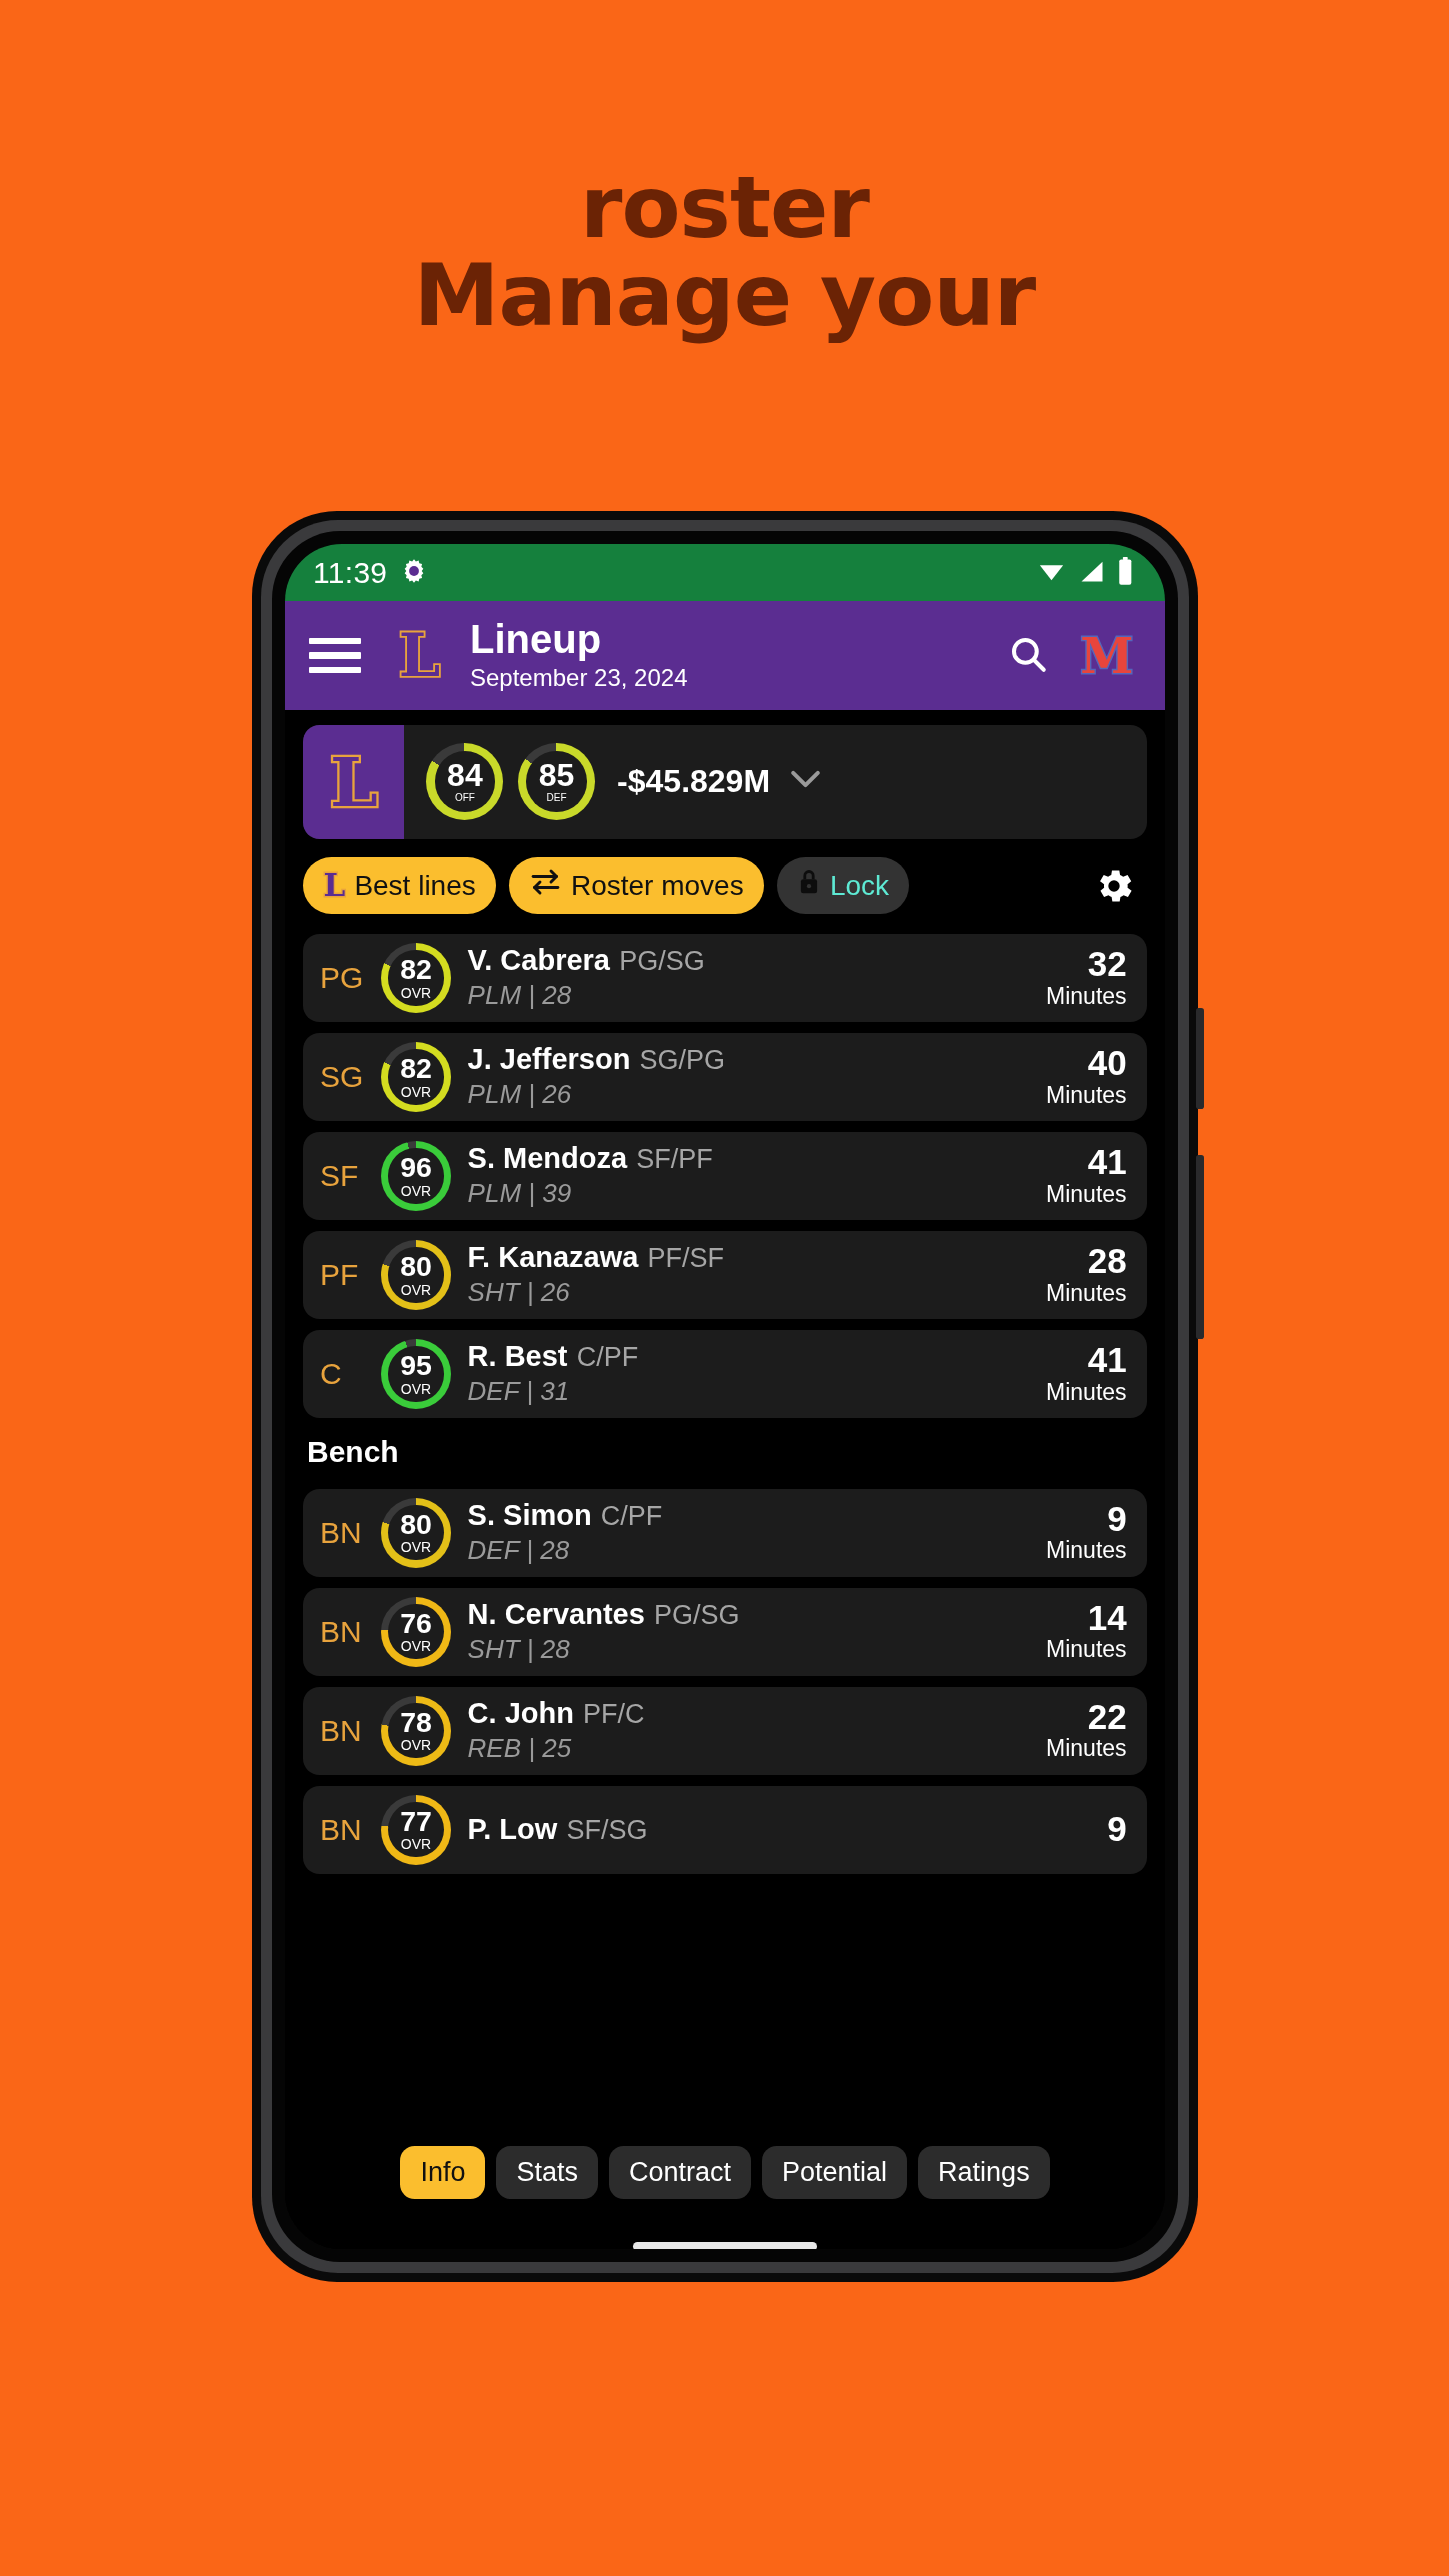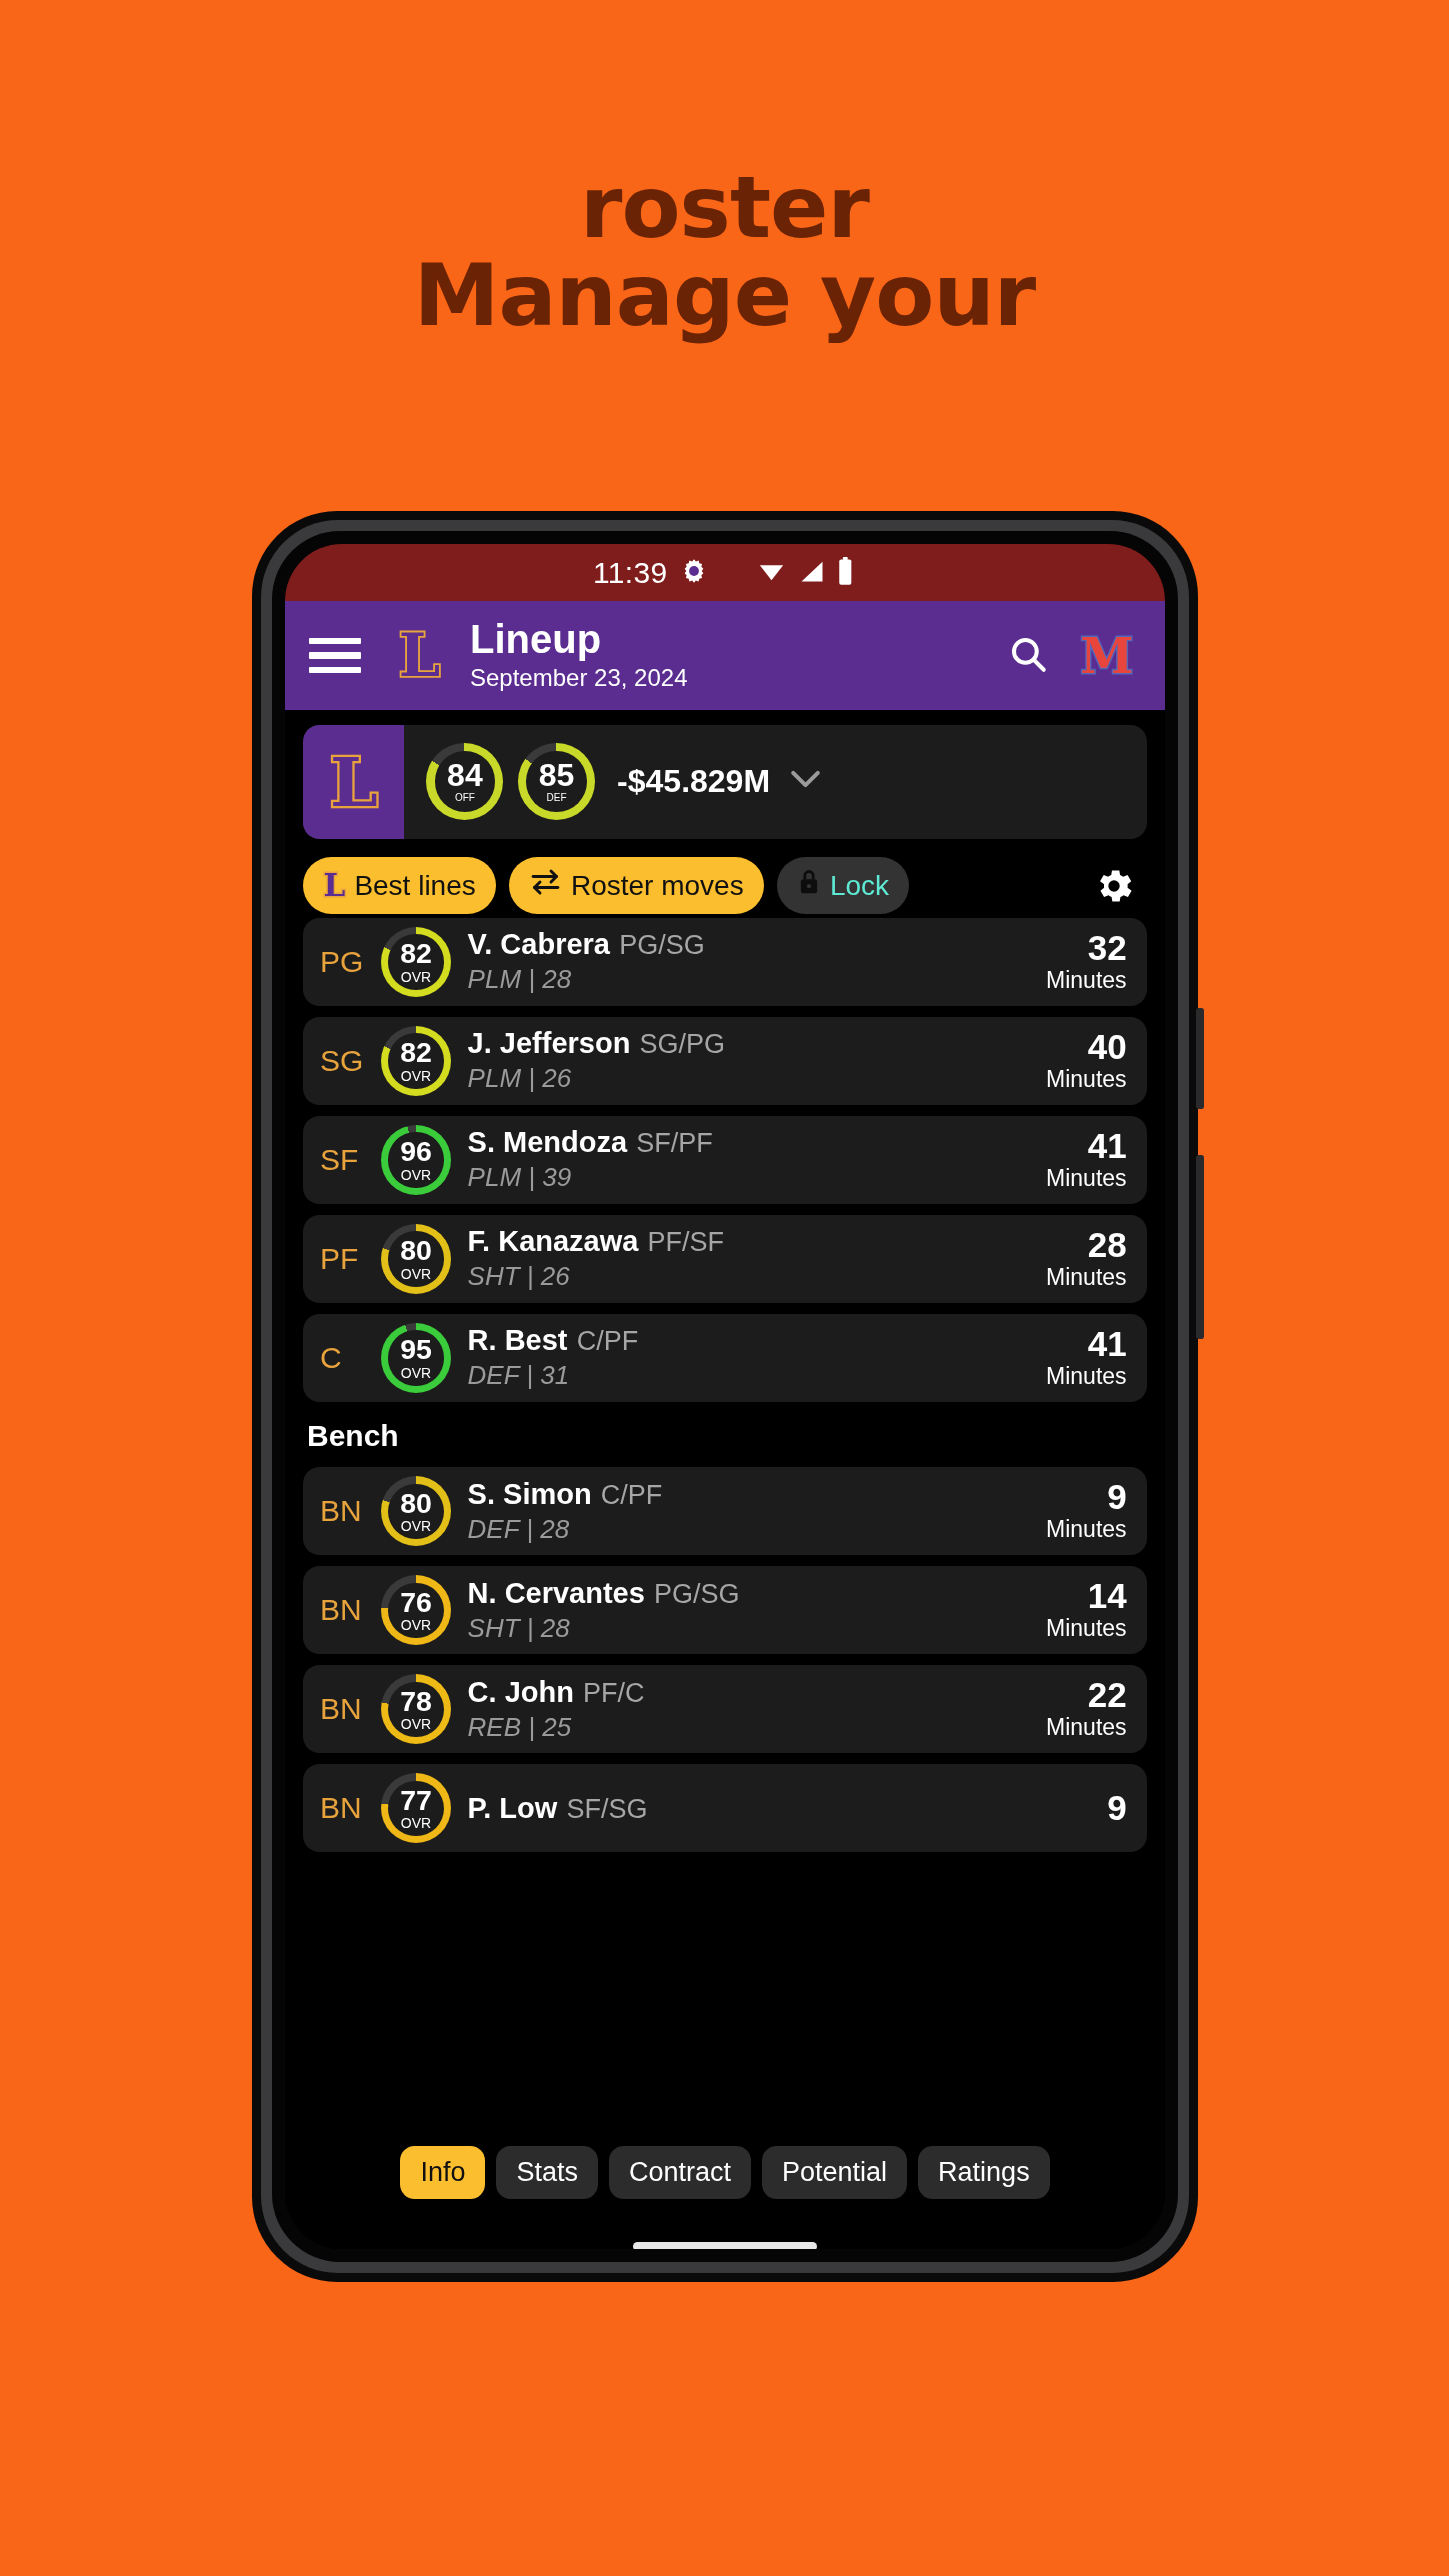--- a/index.html
+++ b/index.html
@@ -59,24 +59,24 @@
     background:#2a2a2c;
     border-radius:2.8px;
   }
   .side-btn.b1 { top:497px; height:101px; }
   .side-btn.b2 { top:644px; height:184px; }
 
   
   .statusbar {
     position:relative;
     height:57px;
-    background:#7f1d1d;
+    background:#15803d;
     display:flex;
     align-items:center;
-    justify-content:center;
+    justify-content:space-between;
     padding:0 31px 0 28px;
     color:#fff;
     gap:48px;
   }
   .sb-left { display:flex; align-items:center; gap:13px; }
   .sb-time { font-size:30px; font-weight:500; letter-spacing:0.3px; }
   .sb-right { display:flex; align-items:center; gap:11px; }
 
   
   .appbar {
@@ -167,21 +167,21 @@
     padding:0 20px;
     font-size:28px;
     white-space:nowrap;
   }
   .pill.amber { background:#FBBE2E; color:#111; }
   .pill.dark { background:#333333; color:#5eead4; }
   .pill .glyph-L { font-size:31px; -webkit-text-stroke:2.8px #E8A33D; }
   .gear-btn { margin-left:auto; margin-right:11px; display:flex; align-items:center; }
 
   
-  .playerlist { margin-top:4px; }
+  .playerlist { margin-top:20px; }
   .prow {
     margin:0 18.4px 11px 18.4px;
     height:88px;
     background:#1C1C1C;
     border-radius:16.6px;
     display:flex;
     align-items:center;
     padding:0 20px 0 16.6px;
   }
   .pos {

